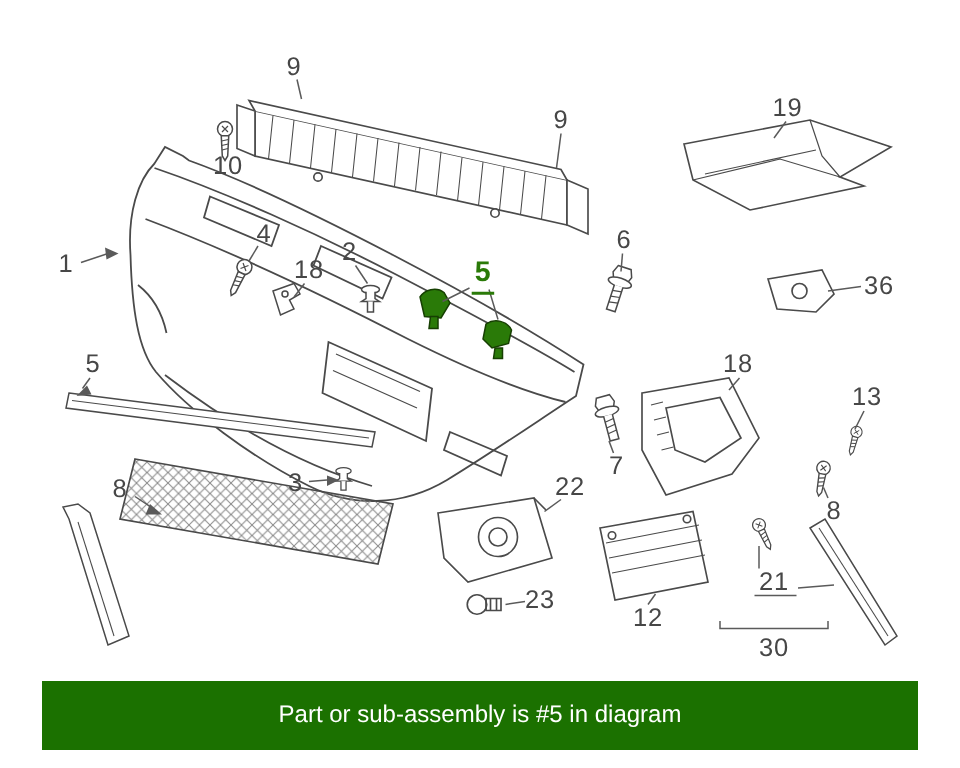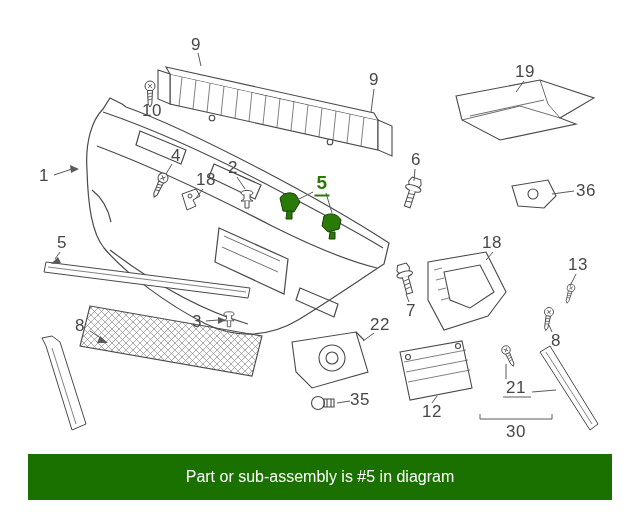--- a/index.html
+++ b/index.html
@@ -212,20 +212,20 @@
   <div class="callout" style="left:578px;top:265px">13</div>
   <div class="callout" style="left:556px;top:341px">8</div>
   <div class="callout" style="left:62px;top:243px">5</div>
   <div class="callout" style="left:206px;top:180px">18</div>
   <div class="callout" style="left:176px;top:156px">4</div>
   <div class="callout" style="left:492px;top:243px">18</div>
   <div class="callout" style="left:525px;top:72px">19</div>
   <div class="callout" style="left:516px;top:432px">30</div>
   <div class="callout" style="left:516px;top:388px">21</div>
   <div class="callout" style="left:380px;top:325px">22</div>
-  <div class="callout" style="left:360px;top:400px">35</div>
+  <div class="callout" style="left:360px;top:400px">23</div>
   <div class="callout" style="left:586px;top:191px">36</div>
 
   <div class="banner" style="background: rgb(27, 113, 0); color: rgb(255, 255, 255);">
     <div class="banner-line">Part or sub-assembly is #5 in diagram</div>
   </div>
 
 </div>
 
 </body></html>

